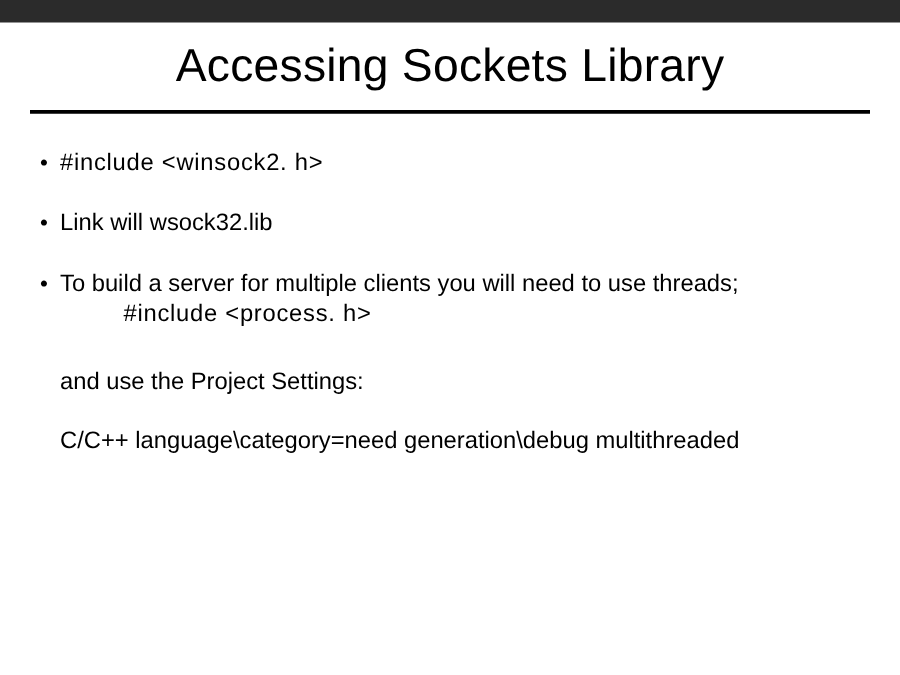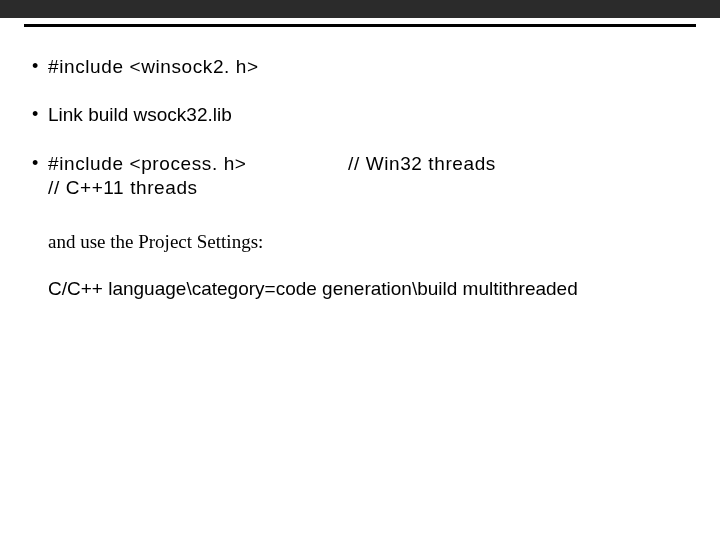--- a/index.html
+++ b/index.html
@@ -57,69 +57,71 @@
   .mono {
     font-family: Liberation Sans, sans-serif;
     letter-spacing: 0.6px;
   }
   .row {
     display: flex;
   }
   .col-left {
     width: 300px;
     flex: 0 0 300px;
+    text-align: center;
   }
   .col-right {
     flex: 1;
   }
   .indent-or {
     padding-left: 70px;
   }
   .after-gap {
     margin-top: 30px;
-    font-family: Liberation Serif, serif;
   }
   .after-gap2 {
     margin-top: 22px;
   }
 </style>
 </head>
 <body>
 
 <div class="slide">
   <div class="top-bar"></div>
 
+  <div class="title-wrap">
+    <h1 class="title">Accessing Sockets Library</h1>
+  </div>
   <hr class="title-rule">
 
   <div class="content">
 
     <div class="bullet">
       <div class="dot">•</div>
       <div class="body mono">#include &lt;winsock2. h&gt;</div>
     </div>
 
     <div class="bullet">
       <div class="dot">•</div>
-      <div class="body">Link build wsock32.lib</div>
+      <div class="body">Link will wsock32.lib</div>
     </div>
 
     <div class="bullet">
       <div class="dot">•</div>
       <div class="body">
+        <div>To build a server for multiple clients you will need to use threads;</div>
 
         <div class="row">
           <div class="col-left mono">#include &lt;process. h&gt;</div>
-          <div class="col-right mono">// Win32 threads</div>
         </div>
 
 
         <div class="row">
-          <div class="col-right mono">// C++11 threads</div>
         </div>
 
         <div class="after-gap">and use the Project Settings:</div>
 
-        <div class="after-gap2">C/C++ language\category=code generation\build multithreaded</div>
+        <div class="after-gap2">C/C++ language\category=need generation\debug multithreaded</div>
       </div>
     </div>
 
   </div>
 </div>
 
 </body></html>

